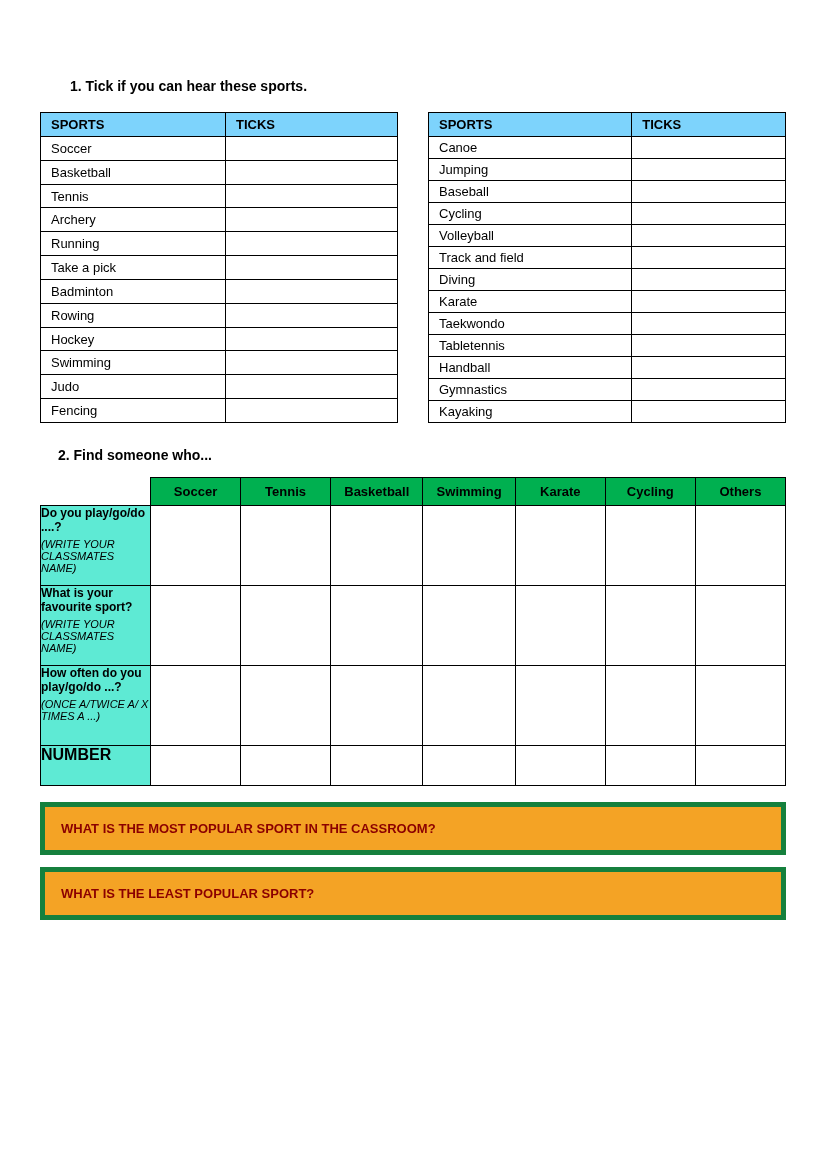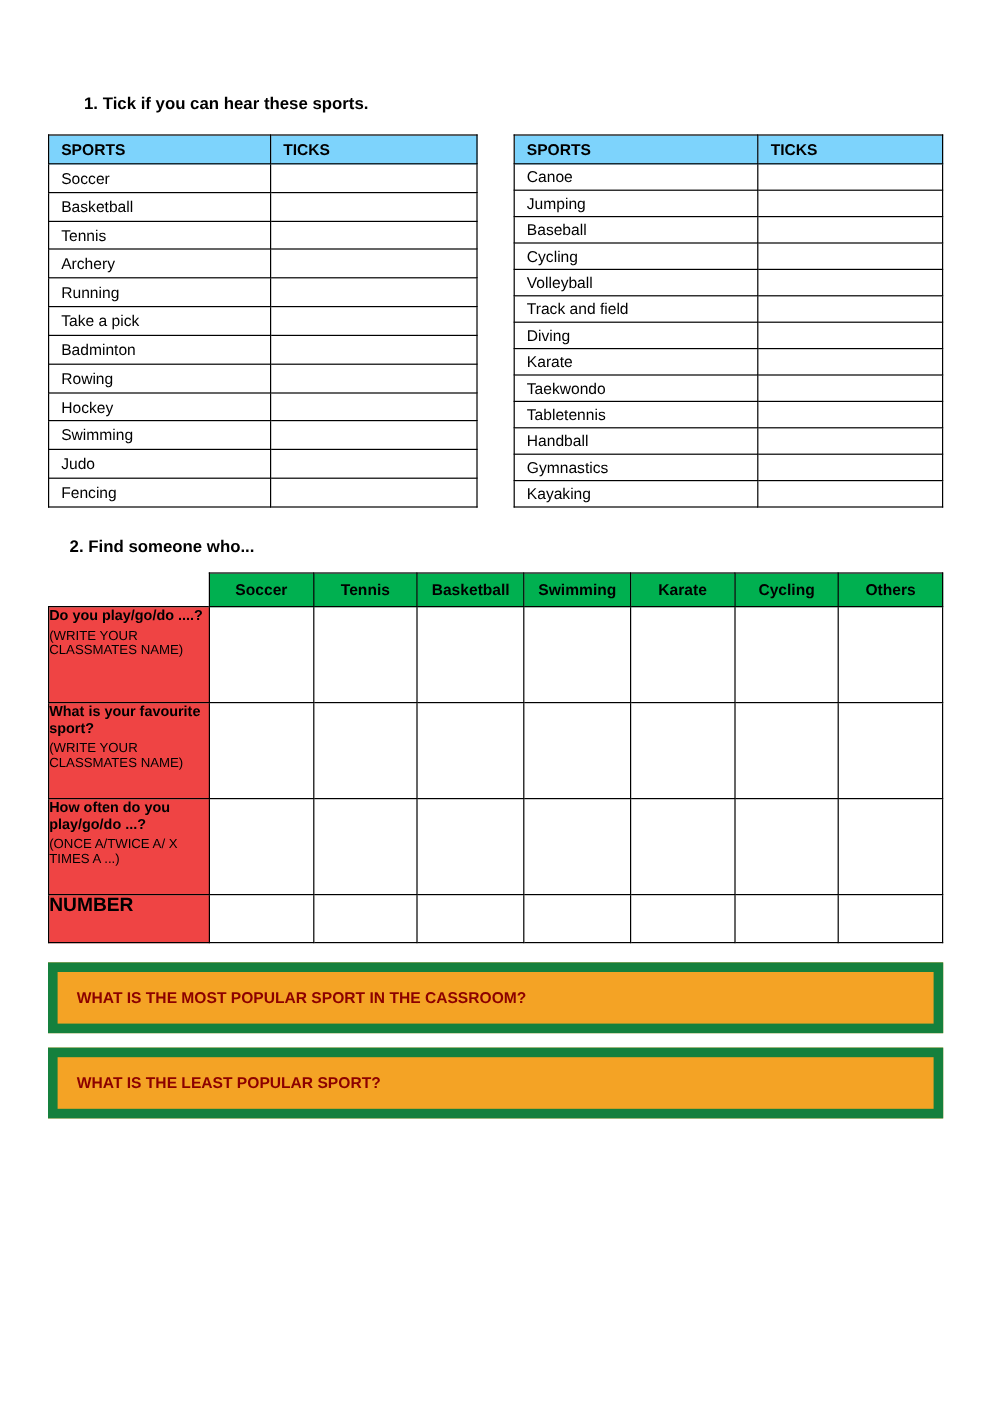--- a/index.html
+++ b/index.html
@@ -82,30 +82,31 @@
     }
 
     .activity-table td {
       border: 1.5px solid #000;
       padding: 0;
       vertical-align: top;
       min-height: 60px;
     }
 
     .row-label-cell {
-      background-color: #ef4444;
+      background-color: #5eead4;
       padding: 10px 8px;
       font-size: 12px;
       font-weight: bold;
       vertical-align: top;
-      width: 134px;
+      width: 110px;
     }
 
     .row-label-cell .sub-label {
       font-weight: normal;
+      font-style: italic;
       font-size: 11px;
       display: block;
       margin-top: 4px;
     }
 
     .data-cell {
       height: 80px;
       min-width: 80px;
     }
 
@@ -117,21 +118,21 @@
       font-weight: bold;
       font-size: 16px;
       padding: 8px;
     }
 
     .bottom-section {
       margin-top: 10px;
     }
 
     .bottom-box {
-      border: 8px solid #15803d;
+      border: 5px solid #15803d;
       padding: 14px 16px;
       margin-bottom: 12px;
       font-weight: bold;
       font-size: 13px;
     }
 
     .bottom-box.orange {
       background-color: #f4a325;
       color: #8b0000;
     }

